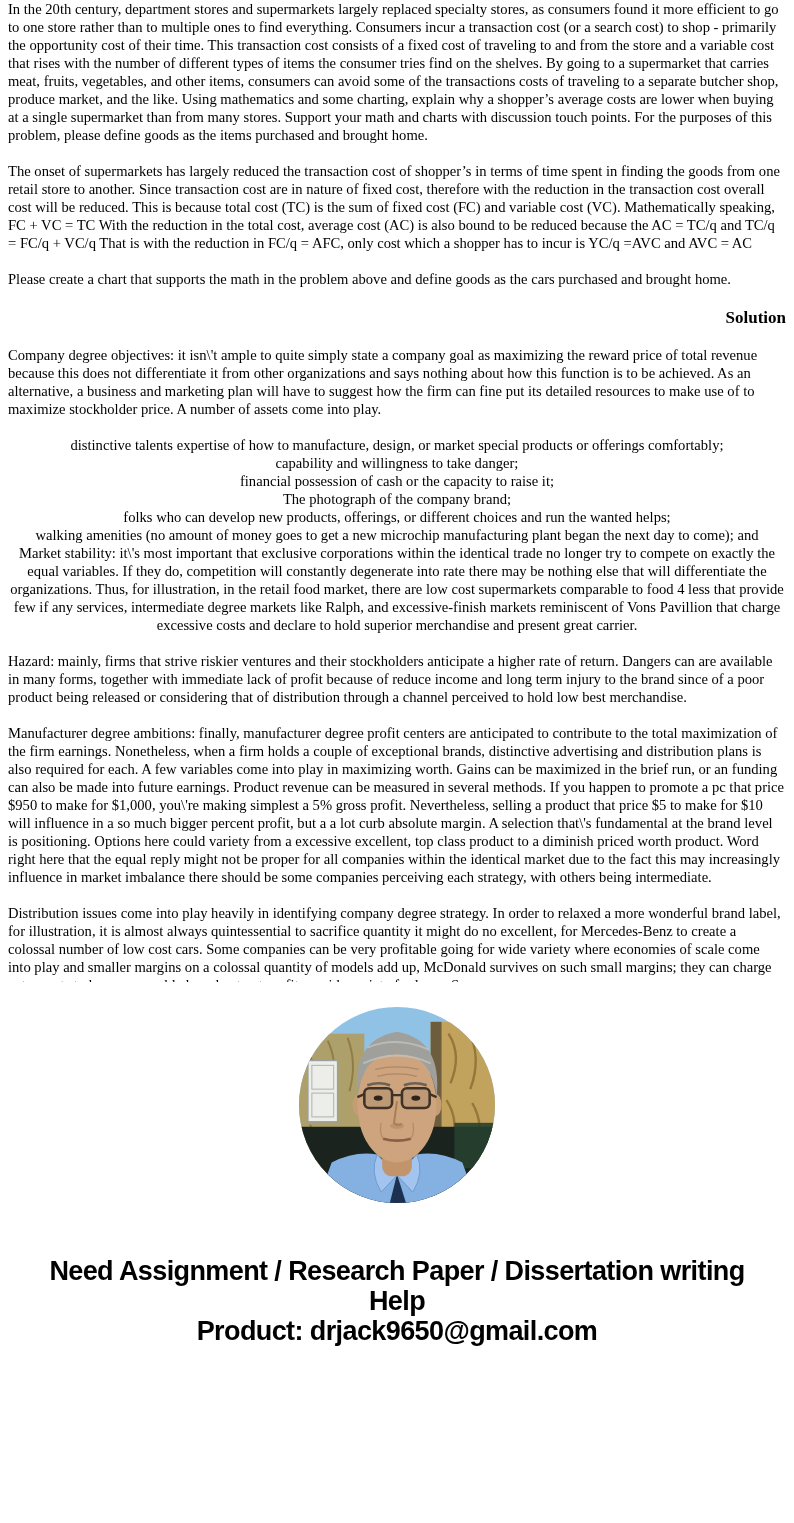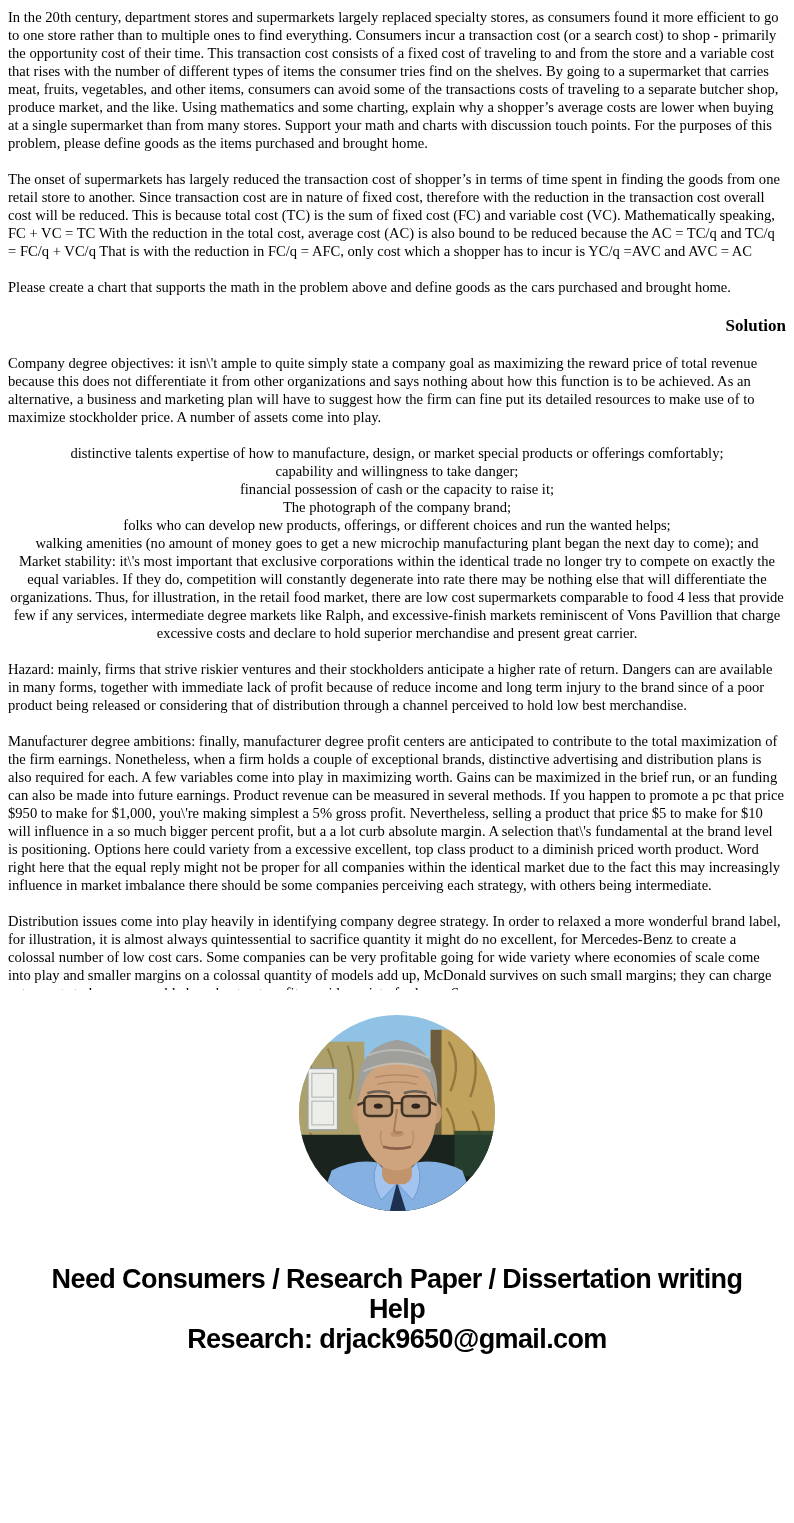--- a/index.html
+++ b/index.html
@@ -9,21 +9,21 @@
   }
   body {
     width: 794px;
     min-height: 1523px;
     color: #000000;
     font-family: "Liberation Serif", serif;
     font-size: 14.6px;
     line-height: 18px;
   }
   .doc {
-    padding: 8px 8px 0 8px;
+    padding: 0 8px 0 8px;
   }
   .doc p {
     margin: 0 0 18px 0;
   }
   h2.solution-heading {
     font-family: "Liberation Serif", serif;
     font-size: 17px;
     line-height: 20px;
     font-weight: bold;
     margin: 20px 0 18px 0;
@@ -156,15 +156,15 @@
       <path d="M100,96 L97,118 Q100,122 105,119" fill="none" stroke="#a87e57" stroke-width="2"></path>
       <ellipse cx="100" cy="121" rx="7" ry="3" fill="#b08258" opacity="0.5"></ellipse>
 
       <path d="M86,134 Q100,138 114,134" fill="none" stroke="#8a5f49" stroke-width="2.6"></path>
       <path d="M84,118 Q82,128 86,134 M116,118 Q118,128 114,134" fill="none" stroke="#a87e57" stroke-width="1.4" opacity="0.6"></path>
     </g>
   </svg>
 </div>
 
 <footer>
-  <div class="footer-line1">Need Consumers / Research Paper / Dissertation writing Help</div>
-  <div class="footer-line2">Research: drjack9650@gmail.com</div>
+  <div class="footer-line1">Need Assignment / Research Paper / Dissertation writing Help</div>
+  <div class="footer-line2">Product: drjack9650@gmail.com</div>
 </footer>
 
 </body></html>

